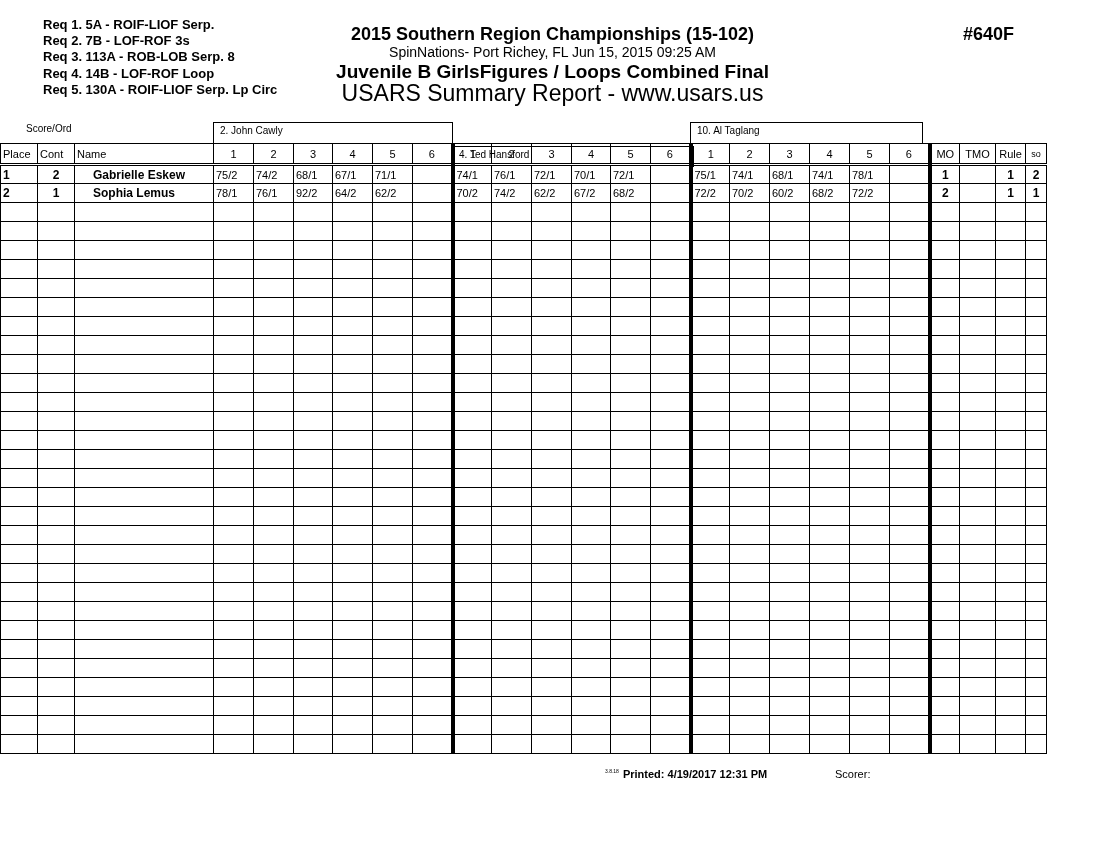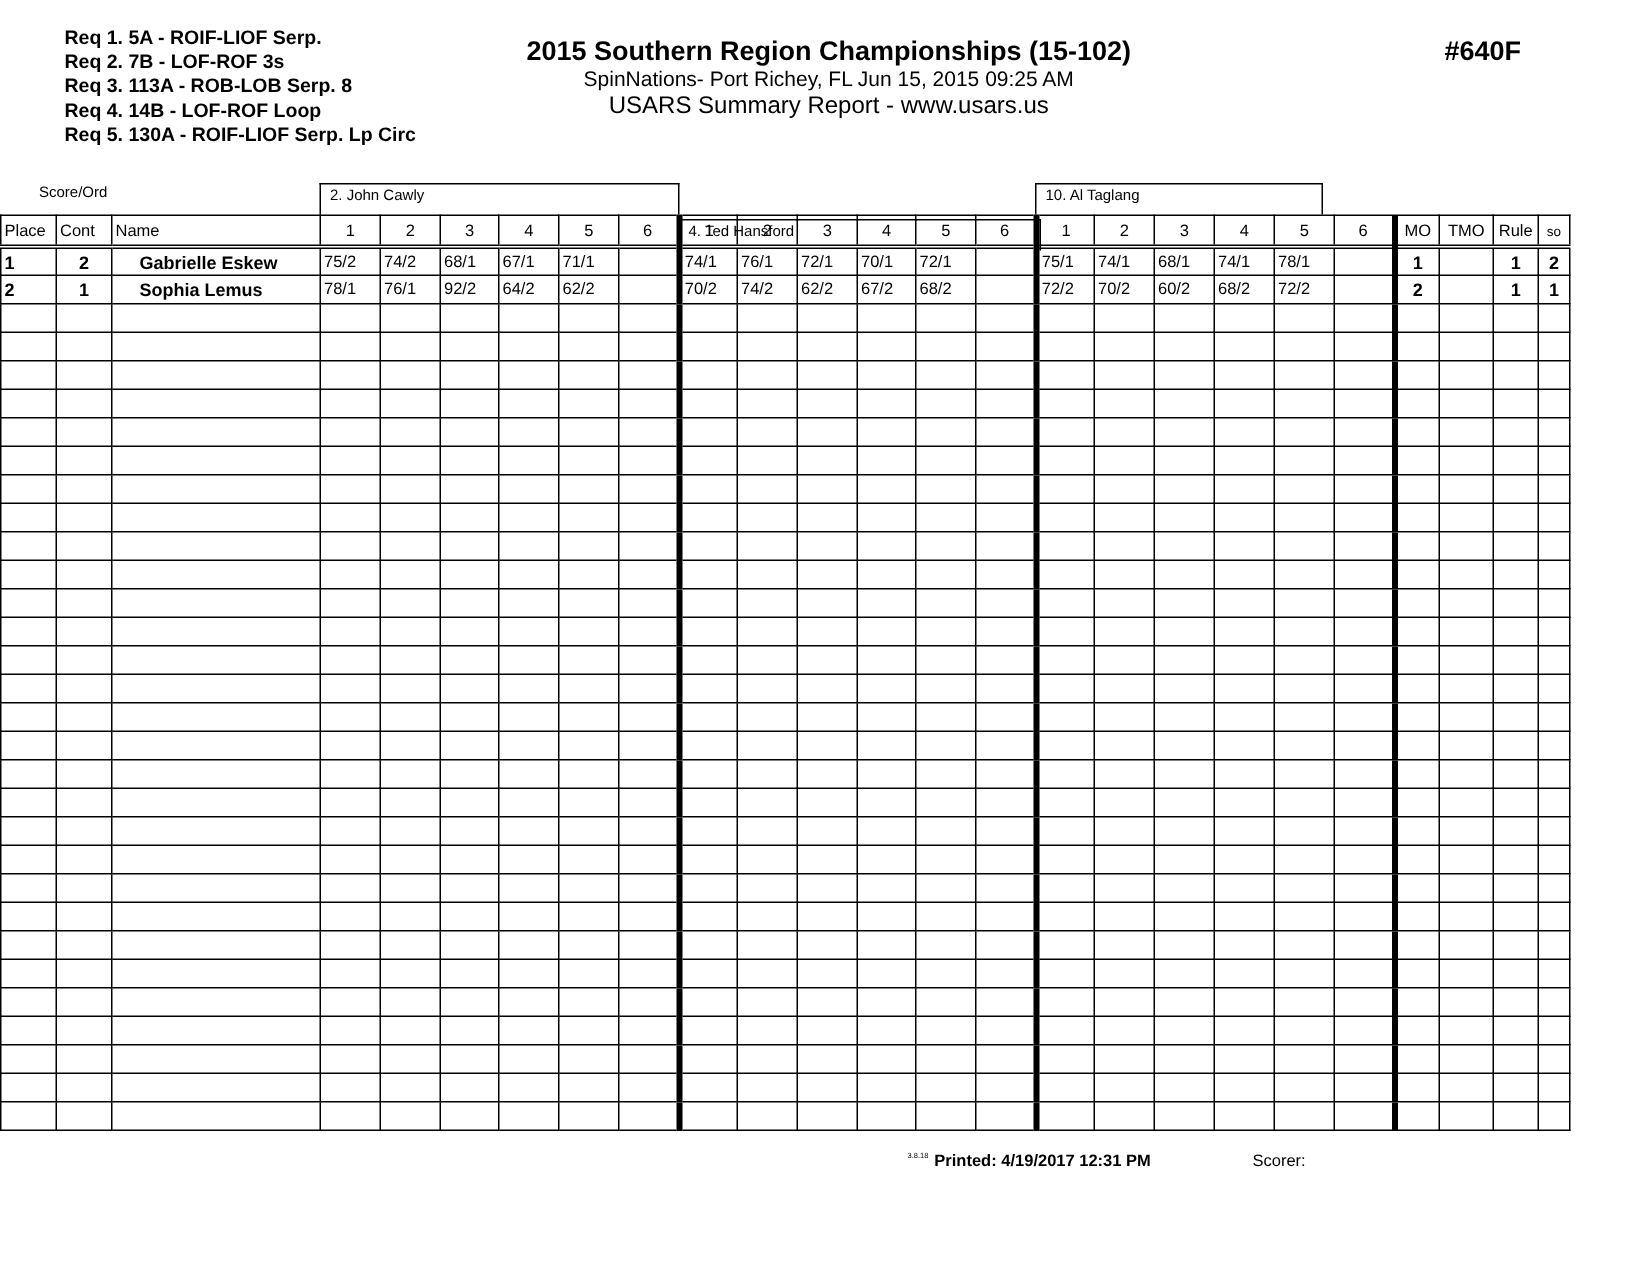--- a/index.html
+++ b/index.html
@@ -3,21 +3,21 @@
 <meta charset="utf-8">
 <style>
   html, body { margin:0; padding:0; background:#fff; }
   body { width:1100px; height:850px; position:relative; overflow:hidden; font-family:"Liberation Sans", sans-serif; color:#000; }
   .req { position:absolute; left:2px; top:17px; font-size:13px; font-weight:bold; line-height:16.2px;margin-left:41px; }
   .req div { white-space:nowrap; }
   .title-block { position:absolute; left:300px; top:24px; width:505px; text-align:center; }
   .t1 { font-size:18px; font-weight:bold; line-height:20px; }
   .t2 { font-size:14px; line-height:17px; }
   .t3 { font-size:19px; font-weight:bold; line-height:22px; }
-  .t4 { font-size:16px; line-height:20px; }
+  .t4 { font-size:23px; line-height:20px; }
   .event-code { position:absolute; left:963px; top:24px; font-size:18px; font-weight:bold; }
   .score-ord { position:absolute; left:2px; top:123px; font-size:10px;margin-left:24px; }
   .judge-box { position:absolute; top:122px; height:21px; border:1px solid #000; border-bottom:none; font-size:10px; box-sizing:border-box; padding:2px 16px 0 6px; }
   table.grid { position:absolute; left:0; top:143px; border-collapse:collapse; table-layout:fixed; }
   table.grid td { border:1px solid #000; height:19px; padding:0 0 0 2px; font-size:11px; white-space:nowrap; overflow:hidden; box-sizing:border-box; }
   table.grid tr.hdr td { height:21px; font-size:11px; border-bottom:3px double #000; }
   table.grid td.c { text-align:center; padding:0; }
   table.grid td.b { font-weight:bold; font-size:12px; }
   table.grid td.name { font-weight:bold; font-size:12px; padding-left:18px; }
   table.grid td.thickL { border-left:4px solid #000; }
@@ -31,30 +31,31 @@
   <div>Req  1.  5A - ROIF-LIOF Serp.</div>
   <div>Req  2.  7B - LOF-ROF 3s</div>
   <div>Req  3.  113A - ROB-LOB Serp. 8</div>
   <div>Req  4.  14B - LOF-ROF Loop</div>
   <div>Req  5.  130A - ROIF-LIOF Serp. Lp Circ</div>
 </div>
 
 <div class="title-block">
   <div class="t1">2015 Southern Region Championships (15-102)</div>
   <div class="t2">SpinNations- Port Richey, FL  Jun 15, 2015  09:25 AM</div>
+  <div class="t3">Juvenile B GirlsFigures / Loops Combined Final</div>
   <div class="t4">USARS Summary Report - www.usars.us</div>
 </div>
 
 <div class="event-code">#640F</div>
 
 <div class="score-ord">Score/Ord</div>
 
 <div class="judge-box" style="left:213px; width:240px;">2.  John Cawly</div>
 <div class="judge-box" style="left:452px; width:242px;margin-top:24px;">4.  Ted Hansford</div>
-<div class="judge-box" style="left:690px; width:192px;">10.  Al Taglang</div>
+<div class="judge-box" style="left:690px; width:233px;">10.  Al Taglang</div>
 
 <table class="grid" id="grid">
   <colgroup>
     <col style="width:37px">
       <col style="width:37px">
       <col style="width:139px">
     <col style="width:40px">
       <col style="width:40px">
       <col style="width:39px">
       <col style="width:40px">

